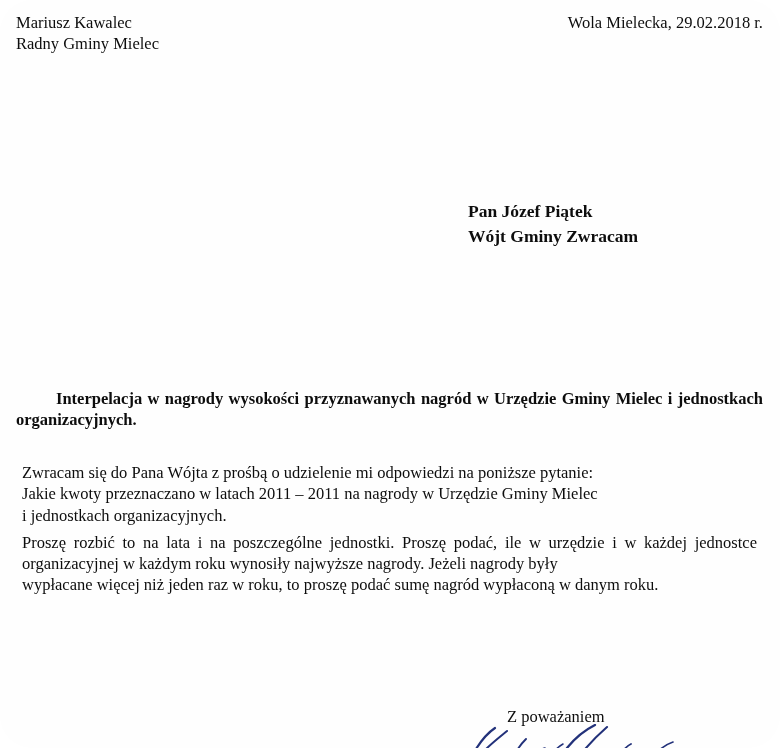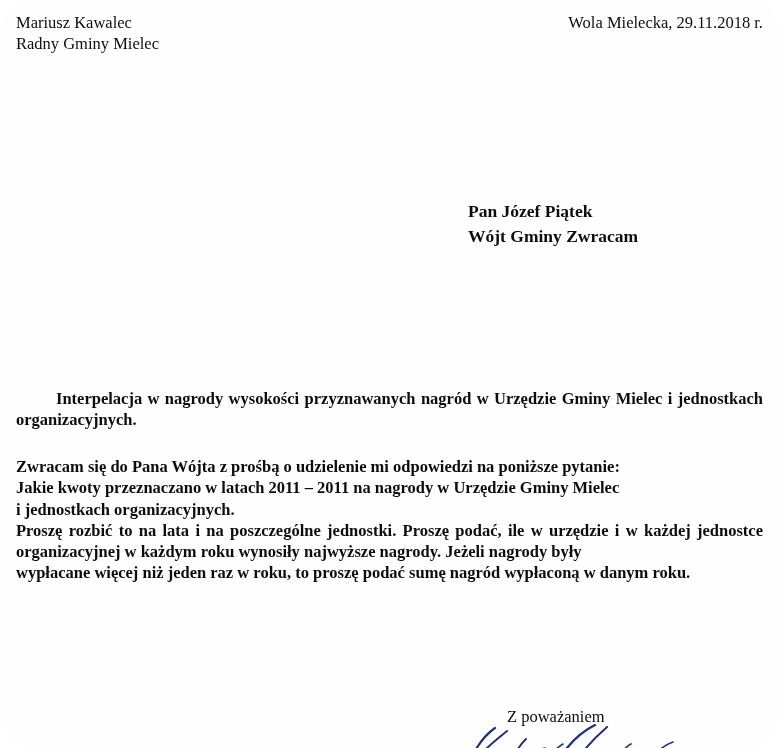--- a/index.html
+++ b/index.html
@@ -78,22 +78,21 @@
   .body-text {
     position: absolute;
     top: 456px;
     left: 16px;
     width: 747px;
     font-size: 16.5px;
     line-height: 21.3px;
   }
   .body-par {
     text-align: justify;
-    margin: 0;
-    font-weight: bold;
+    margin: 6px;
   }
   .body-par > span.lline {
     display: block;
     text-align: left;
     text-align-last: left;
     white-space: nowrap;
   }
 
   
   .closing {
@@ -123,21 +122,21 @@
 </head>
 <body>
 
 <div class="page">
 
   <div class="header-block">
     <div class="sender">
       <div>Mariusz Kawalec</div>
       <div>Radny Gminy Mielec</div>
     </div>
-    <div class="place-date">Wola Mielecka, 29.11.2018 r.</div>
+    <div class="place-date">Wola Mielecka, 29.02.2018 r.</div>
   </div>
 
   <div class="addressee">
     <div>Pan Józef Piątek</div>
     <div>Wójt Gminy Zwracam</div>
   </div>
 
   <div class="subject"><span>Interpelacja w nagrody wysokości przyznawanych nagród w Urzędzie Gminy Mielec</span> <span>i jednostkach organizacyjnych.</span></div>
 
   <div class="body-text">

